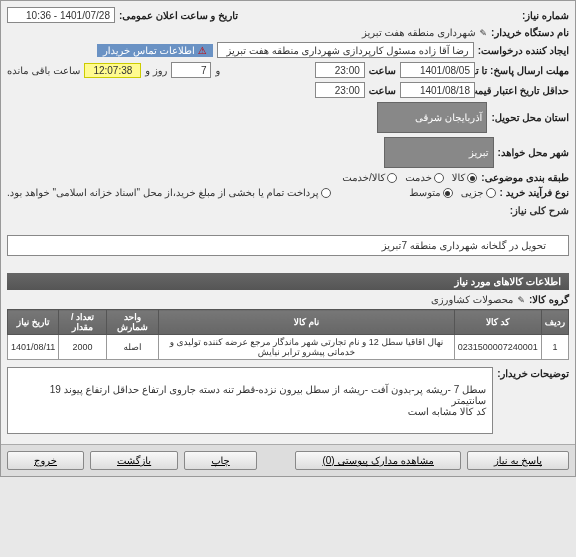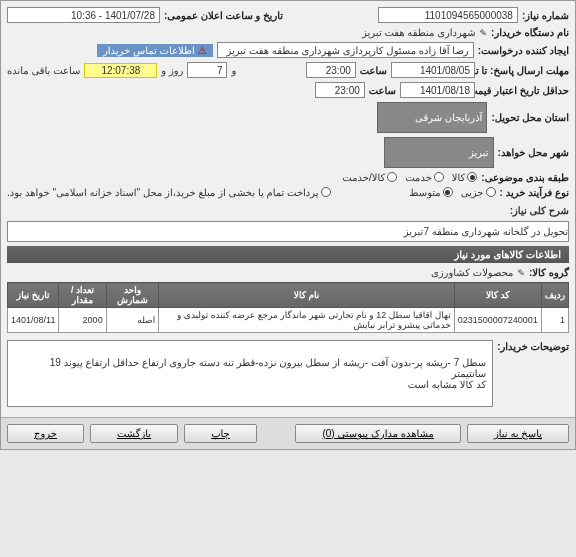--- a/index.html
+++ b/index.html
@@ -48,40 +48,40 @@
 }
 .field-dark {
   background: #888;
   color: #fff;
   border: 1px solid #666;
   padding: 9px 4px;
   font-size: 10px;
 }
 .highlight-yellow {
   background: #fffb8f;
-  padding: 1px 16px;
+  padding: 1px 8px;
   border: 1px solid #cc0;
 }
 .info-badge {
   background: #6a92c4;
   color: #fff;
   padding: 1px 6px;
   font-size: 10px;
   display: inline-flex;
   align-items: center;
   gap: 3px;
 }
 .radio-group {
   display: inline-flex;
   gap: 8px;
   align-items: center;
 }
 .radio-item {
   display: inline-flex;
-  align-items: flex-start;
+  align-items: flex-end;
   gap: 2px;
   font-size: 10px;
 }
 .radio-circle {
   width: 10px;
   height: 10px;
   border: 1px solid #555;
   border-radius: 50%;
   background: #fff;
   display: inline-flex;
@@ -91,22 +91,22 @@
 .radio-circle.checked::after {
   content: '';
   width: 5px;
   height: 5px;
   background: #333;
   border-radius: 50%;
 }
 .full-width-box {
   background: #fff;
   border: 1px solid #888;
-  padding: 4px 0;
-  margin: 3px 0;
+  padding: 4px 22px;
+  margin: 17px 0;
   font-size: 10px;
 }
 .section-label {
   font-weight: bold;
   font-size: 10px;
   padding: 3px 0 2px;
 }
 table.items {
   width: 100%;
   border-collapse: collapse;
@@ -115,20 +115,21 @@
 table.items th {
   background: linear-gradient(to bottom, #777, #666);
   color: #fff;
   border: 1px solid #555;
   padding: 2px 3px;
   font-weight: bold;
 }
 table.items td {
   border: 1px solid #999;
   padding: 2px 3px;
+  text-align: center;
   background: #fff;
 }
 .notes-box {
   border: 1px solid #888;
   background: #fff;
   padding: 16px 6px;
   margin-top: 3px;
   font-size: 10px;
   min-height: 34px;
 }
@@ -161,44 +162,43 @@
 .pencil-icon::before { content: "✎"; font-size: 9px; }
 </style>
 </head>
 <body>
 
 <div class="panel">
   <div class="content">
 
     <div class="row">
       <span class="label">شماره نیاز:</span>
-      <span class="field" style="width:140px">1101094565000038</span>
       <span style="flex:1"></span>
       <span class="label">تاریخ و ساعت اعلان عمومی:</span>
-      <span class="field" style="width:153px">1401/07/28 - 10:36</span>
+      <span class="field" style="width:108px">1401/07/28 - 10:36</span>
     </div>
 
     <div class="row">
       <span class="label">نام دستگاه خریدار:</span>
       <span class="pencil-icon"></span>
       <span>شهرداری منطقه هفت تبریز</span>
     </div>
 
     <div class="row">
       <span class="label">ایجاد کننده درخواست:</span>
       <span class="field" style="width:257px">رضا آقا زاده مسئول کارپردازی شهرداری منطقه هفت تبریز</span>
       <span class="info-badge">
         <span class="warn-icon">⚠</span>
         <span>اطلاعات تماس خریدار</span>
       </span>
     </div>
 
     <div class="row">
       <span class="label" style="width:90px">مهلت ارسال پاسخ: تا تاریخ:</span>
-      <span class="field" style="width:84px">1401/08/05</span>
+      <span class="field" style="width:75px">1401/08/05</span>
       <span class="label">ساعت</span>
       <span class="field" style="width:50px">23:00</span>
       <span style="flex:1"></span>
       <span>و</span>
       <span class="field" style="width:40px;text-align:center">7</span>
       <span>روز و</span>
       <span class="highlight-yellow">12:07:38</span>
       <span>ساعت باقی مانده</span>
     </div>
 

